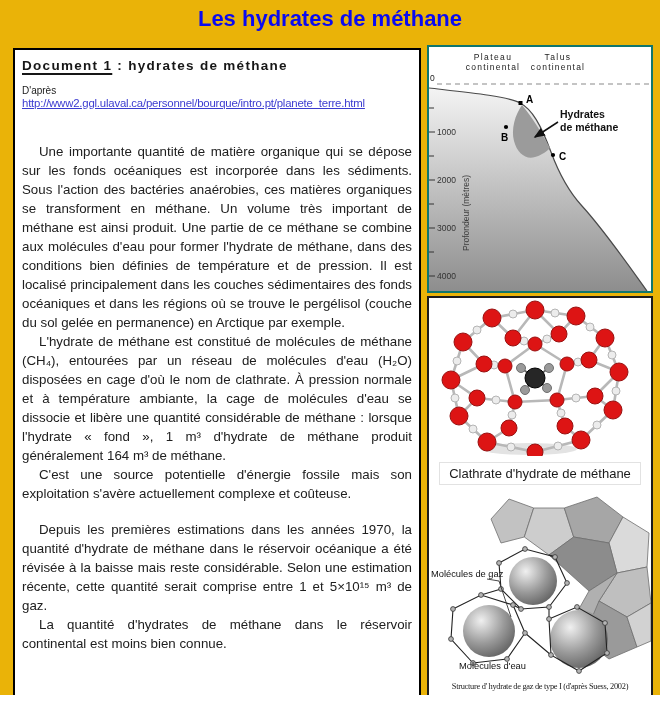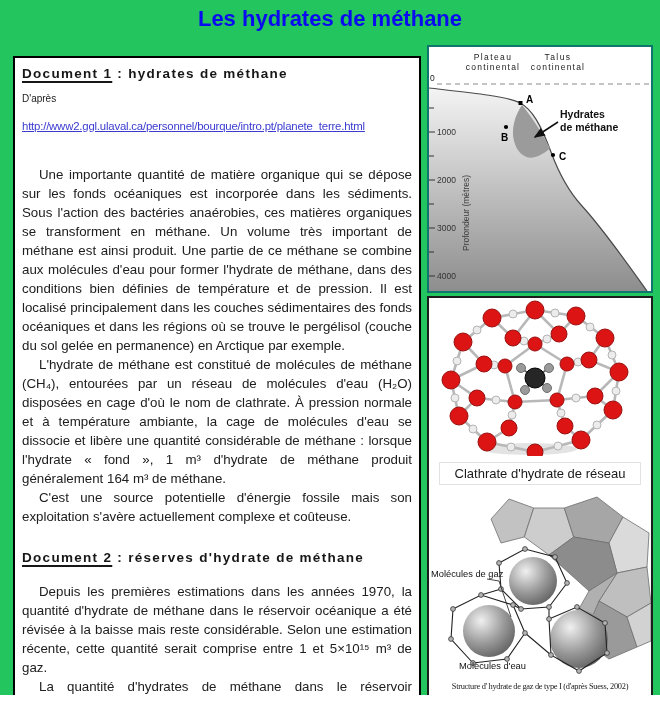--- a/index.html
+++ b/index.html
@@ -1,27 +1,27 @@
 <!DOCTYPE html>
 <html><head>
 <meta charset="utf-8">
 <style>
   html,body{margin:0;padding:0;background:#fff;}
-  .page{position:relative;width:660px;height:695px;background:#22c55e;
+  .page{position:relative;width:660px;height:695px;background:#eab308;
         font-family:"Liberation Sans",sans-serif;overflow:hidden;}
   .page-title{position:absolute;left:0;right:0;top:6px;text-align:center;
         font-size:22px;font-weight:bold;color:#0b0bf0;}
   
-  .doc-panel{position:absolute;left:13px;top:56px;width:408px;height:659px;
+  .doc-panel{position:absolute;left:13px;top:48px;width:408px;height:659px;
         box-sizing:border-box;border:2px solid #000;padding:6px 7px 0 7px;background:#fff;}
   .doc-heading{font-size:13.5px;font-weight:bold;letter-spacing:1.3px;color:#171717;margin:2px 0 0 0;white-space:nowrap;}
   .doc-heading .u{text-decoration:underline;text-decoration-thickness:2px;text-underline-offset:3px;}
   .source{font-size:10px;color:#1a1a1a;margin:12px 0 0 0;}
   .src-link{font-size:11.4px;letter-spacing:-0.2px;color:#3b3bd0;text-decoration:underline;
-        white-space:nowrap;display:block;overflow:hidden;margin-top:16px;}
+        white-space:nowrap;display:block;overflow:hidden;margin-top:1px;}
   .body-p{font-size:13.3px;line-height:19px;text-align:justify;text-indent:17px;
         color:#202020;margin:0;}
   .gap-top{margin-top:33px;}
   .h2gap{margin-top:24px;}
   .p2gap{margin-top:17px;}
   
   .box-chart{position:absolute;left:427px;top:45px;width:226px;height:248px;box-sizing:border-box;
         border:2px solid #0f766e;background:#fff;overflow:hidden;}
   .box-mol{position:absolute;left:427px;top:296px;width:226px;height:412px;box-sizing:border-box;
         border:2px solid #1c1c1c;background:#fff;overflow:hidden;}
@@ -38,21 +38,20 @@
 
   <div class="page-title">Les hydrates de méthane</div>
 
   <div class="doc-panel">
     <div class="doc-heading"><span class="u">Document 1</span><span> : hydrates de méthane</span></div>
     <p class="source">D'après</p>
     <a href="#" class="src-link">http://www2.ggl.ulaval.ca/personnel/bourque/intro.pt/planete_terre.html</a>
     <p class="body-p gap-top">Une importante quantité de matière organique qui se dépose sur les fonds océaniques est incorporée dans les sédiments. Sous l'action des bactéries anaérobies, ces matières organiques se transforment en méthane. Un volume très important de méthane est ainsi produit. Une partie de ce méthane se combine aux molécules d'eau pour former l'hydrate de méthane, dans des conditions bien définies de température et de pression. Il est localisé principalement dans les couches sédimentaires des fonds océaniques et dans les régions où se trouve le pergélisol (couche du sol gelée en permanence) en Arctique par exemple.</p>
     <p class="body-p">L'hydrate de méthane est constitué de molécules de méthane (CH₄), entourées par un réseau de molécules d'eau (H₂O) disposées en cage d'où le nom de clathrate. À pression normale et à température ambiante, la cage de molécules d'eau se dissocie et libère une quantité considérable de méthane : lorsque l'hydrate « fond », 1 m³ d'hydrate de méthane produit généralement 164 m³ de méthane.</p>
     <p class="body-p">C'est une source potentielle d'énergie fossile mais son exploitation s'avère actuellement complexe et coûteuse.</p>
-    <div class="doc-heading h2gap"><span class="u">Document 2</span><span> : réserves d'hydrate de méthane</span></div>
     <p class="body-p p2gap">Depuis les premières estimations dans les années 1970, la quantité d'hydrate de méthane dans le réservoir océanique a été révisée à la baisse mais reste considérable. Selon une estimation récente, cette quantité serait comprise entre 1 et 5×10¹⁵ m³ de gaz.</p>
     <p class="body-p">La quantité d'hydrates de méthane dans le réservoir continental est moins bien connue.</p>
   </div>
 
   <div class="box-chart">
     <svg width="222" height="244" viewBox="0 0 222 244">
       <defs>
         <linearGradient id="sea" x1="0" y1="0" x2="0" y2="1">
           <stop offset="0" stop-color="#f4f4f4"></stop>
             <stop offset="1" stop-color="#8d8d8d"></stop>
@@ -169,21 +168,21 @@
       </g>
       <g>
         <path d="M106 80 L92 70 M106 80 L120 70 M106 80 L96 92 M106 80 L118 90" stroke="#666" stroke-width="2" fill="none"></path>
         <circle cx="92" cy="70" r="4.5" fill="#9a9a9a" stroke="#6f6f6f"></circle>
         <circle cx="120" cy="70" r="4.5" fill="#9a9a9a" stroke="#6f6f6f"></circle>
         <circle cx="96" cy="92" r="4.5" fill="#9a9a9a" stroke="#6f6f6f"></circle>
         <circle cx="118" cy="90" r="4.5" fill="#9a9a9a" stroke="#6f6f6f"></circle>
         <circle cx="106" cy="80" r="10" fill="#262626" stroke="#000"></circle>
       </g>
     </svg>
-    <div class="cap1">Clathrate d'hydrate de réseau</div>
+    <div class="cap1">Clathrate d'hydrate de méthane</div>
 
     <svg width="222" height="186" viewBox="0 0 222 186">
       <defs>
         <radialGradient id="sph" cx="0.35" cy="0.3" r="0.8">
           <stop offset="0" stop-color="#f0f0f0"></stop>
             <stop offset="0.55" stop-color="#9a9a9a"></stop>
             <stop offset="1" stop-color="#5c5c5c"></stop>
         </radialGradient>
       </defs>
       <g stroke="#6f6f6f" stroke-width="0.8">

